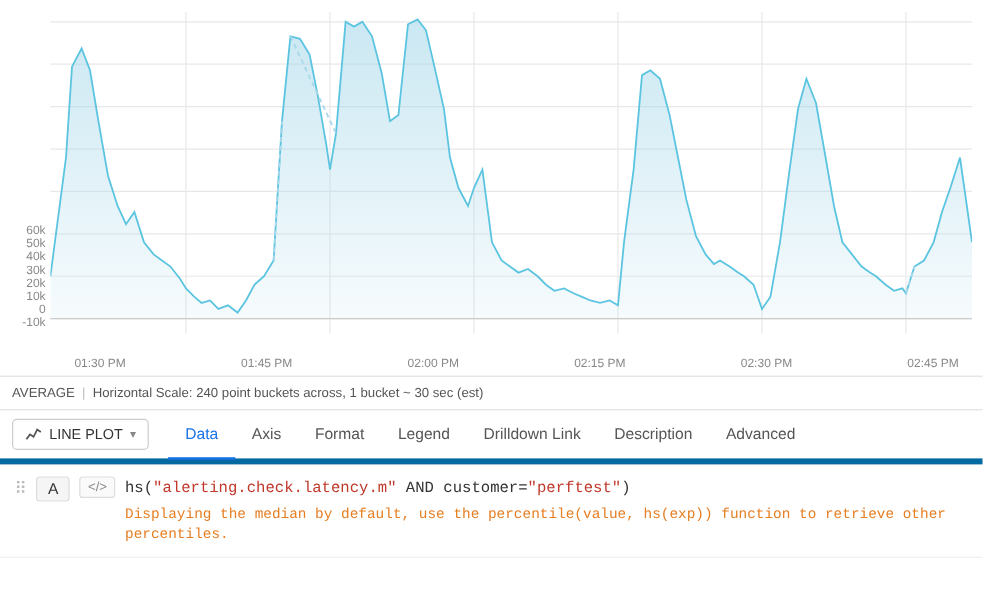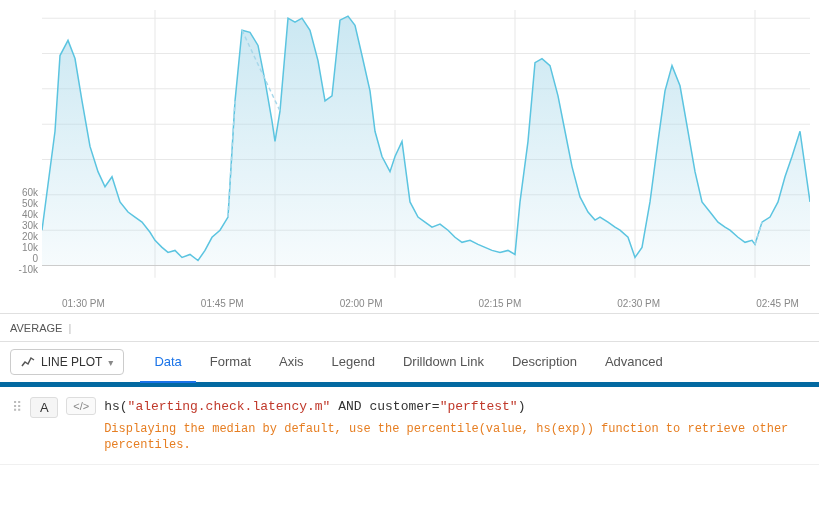--- a/index.html
+++ b/index.html
@@ -262,33 +262,34 @@
       <span>02:00 PM</span>
       <span>02:15 PM</span>
       <span>02:30 PM</span>
       <span>02:45 PM</span>
     </div>
   </div>
 
   <div class="axis-info">
     <span>AVERAGE</span>
     <span class="separator">|</span>
+    <span>Horizontal Scale: 240 point buckets across, 1 bucket ~ 30 sec (est)</span>
   </div>
 
   <div class="tabs-bar">
     <button class="plot-type-btn">
       <svg width="14" height="14" viewBox="0 0 14 14">
         <polyline points="1,11 4,7 7,9 10,3 13,5" fill="none" stroke="#555" stroke-width="1.5"></polyline>
       </svg>
       <span>LINE PLOT</span>
       <span class="chevron">▾</span>
     </button>
     <div class="tab active">Data</div>
+    <div class="tab">Axis</div>
     <div class="tab">Format</div>
-    <div class="tab">Axis</div>
     <div class="tab">Legend</div>
     <div class="tab">Drilldown Link</div>
     <div class="tab">Description</div>
     <div class="tab">Advanced</div>
   </div>
 
   <div class="query-row">
     <span class="drag-handle">⠿</span>
     <span class="query-label">A</span>
     <span class="code-toggle">&lt;/&gt;</span>

